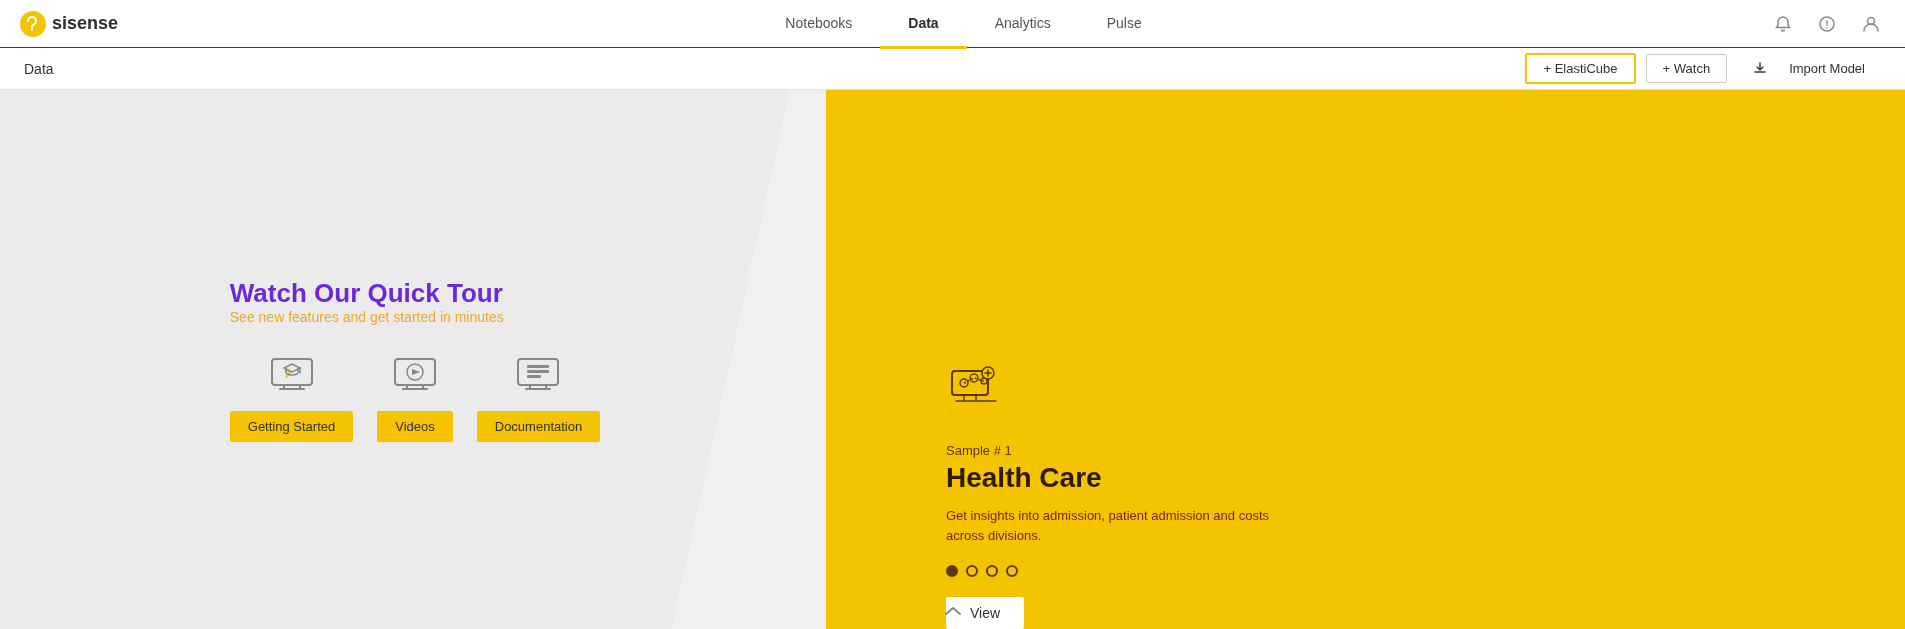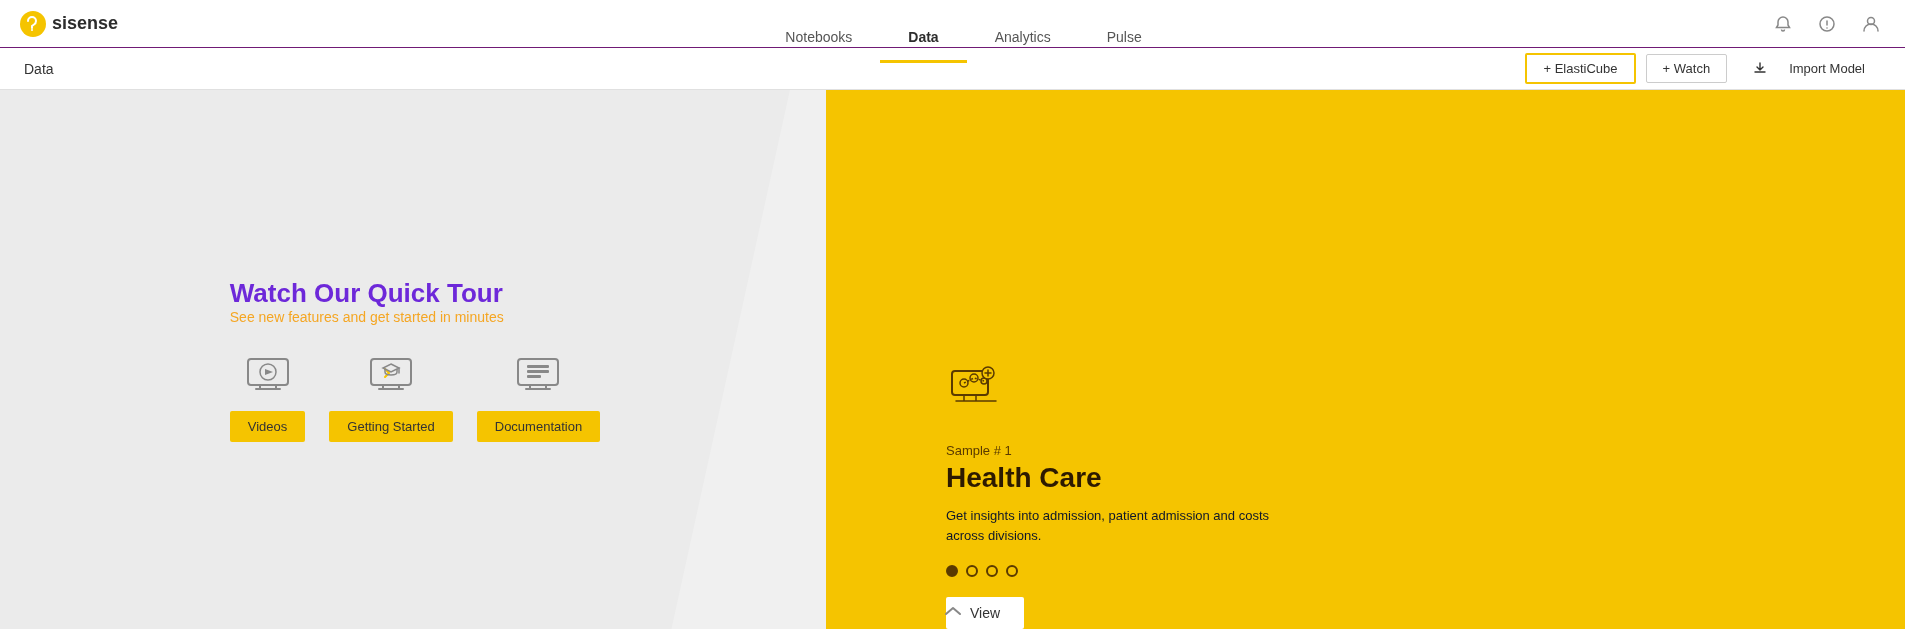--- a/index.html
+++ b/index.html
@@ -11,21 +11,21 @@
       background: #fff; border-bottom: 1px solid #701a75;
       padding: 0 20px; position: relative;
     }
     .logo-area { display: flex; align-items: center; gap: 6px; margin-right: 40px; }
     .logo-icon { width: 26px; height: 26px; }
     .logo-text { font-size: 18px; font-weight: 600; color: #2d2d2d; }
     .nav-links { display: flex; gap: 0; align-items: center; flex: 1; justify-content: center; }
     .nav-link {
       padding: 12px 28px; height: 48px; display: flex; align-items: center;
       font-size: 14px; color: #555; cursor: pointer; text-decoration: none;
-      border-bottom: 3px solid transparent; position: relative; top: 15px;
+      border-bottom: 3px solid transparent; position: relative; top: 1px;
     }
     .nav-link.active { color: #2d2d2d; font-weight: 600; border-bottom: 3px solid #f5c400; }
     .nav-right { display: flex; align-items: center; gap: 16px; margin-left: auto; }
     .nav-icon-btn { width: 28px; height: 28px; display: flex; align-items: center; justify-content: center; cursor: pointer; color: #888; font-size: 16px; }
 
     
     .sub-bar {
       display: flex; align-items: center; height: 42px;
       background: #fff; border-bottom: 1px solid #e0e0e0;
       padding: 0 24px;
@@ -78,21 +78,21 @@
       flex: 1; background: #f5c400; min-height: 539px;
       display: flex; align-items: flex-end; justify-content: flex-start;
       padding-left: 120px;
       margin-left: 36px;
     }
     .sample-card { max-width: 340px; }
     .sample-icon { margin-bottom: 20px; color: #6a4a00; }
     .sample-icon svg { width: 60px; height: 60px; }
     .sample-label { font-size: 13px; color: #5a3a00; margin-bottom: 4px; }
     .sample-title { font-size: 28px; font-weight: 700; color: #2d1a00; margin-bottom: 12px; }
-    .sample-desc { font-size: 13px; color: #0f172a; line-height: 1.5; margin-bottom: 20px; }
+    .sample-desc { font-size: 13px; color: #7f1d1d; line-height: 1.5; margin-bottom: 20px; }
     .dot-indicators { display: flex; gap: 8px; align-items: center; margin-bottom: 20px; }
     .dot { width: 12px; height: 12px; border-radius: 50%; border: 2px solid #5a3a00; background: transparent; cursor: pointer; }
     .dot.active { background: #5a3a00; }
     .btn-view {
       padding: 8px 24px; background: #fff; border: none;
       color: #333; font-size: 14px; font-weight: 500; cursor: pointer;
       border-radius: 2px;
     }
 
     
@@ -163,46 +163,46 @@
 
 <div class="main-content">
 
   <div class="left-panel">
     <div class="left-content">
       <h2 class="tour-title">Watch Our Quick Tour</h2>
       <p class="tour-subtitle">
         <span>See new features and get started </span><span style="color:#f5a623;">in minutes</span>
       </p>
       <div class="quick-actions">
+
+        <div class="quick-action">
+          <div class="action-icon">
+            <svg viewBox="0 0 52 52" fill="none">
+              <rect x="6" y="12" width="40" height="26" rx="3" stroke="#888" stroke-width="2"></rect>
+              <path d="M18 38v4M34 38v4M14 42h24" stroke="#888" stroke-width="2" stroke-linecap="round"></path>
+              <path d="M20 22l4 4-4 4" stroke="#f5c400" stroke-width="2" stroke-linecap="round" stroke-linejoin="round"></path>
+
+              <path d="M26 17l8 4-8 4-8-4z" stroke="#888" stroke-width="1.5" fill="none"></path>
+              <path d="M34 21v5" stroke="#888" stroke-width="1.5" stroke-linecap="round"></path>
+              <path d="M20 22v3c0 1.7 2.7 3 6 3s6-1.3 6-3v-3" stroke="#888" stroke-width="1.5" fill="none"></path>
+            </svg>
+          </div>
+          <button class="action-btn">Getting Started</button>
+        </div>
 
         <div class="quick-action">
           <div class="action-icon">
             <svg viewBox="0 0 52 52" fill="none">
               <rect x="6" y="12" width="40" height="26" rx="3" stroke="#888" stroke-width="2"></rect>
               <path d="M18 38v4M34 38v4M14 42h24" stroke="#888" stroke-width="2" stroke-linecap="round"></path>
               <circle cx="26" cy="25" r="8" stroke="#888" stroke-width="1.5"></circle>
               <path d="M23 22l8 3-8 3z" fill="#888"></path>
             </svg>
           </div>
           <button class="action-btn">Videos</button>
-        </div>
-
-        <div class="quick-action">
-          <div class="action-icon">
-            <svg viewBox="0 0 52 52" fill="none">
-              <rect x="6" y="12" width="40" height="26" rx="3" stroke="#888" stroke-width="2"></rect>
-              <path d="M18 38v4M34 38v4M14 42h24" stroke="#888" stroke-width="2" stroke-linecap="round"></path>
-              <path d="M20 22l4 4-4 4" stroke="#f5c400" stroke-width="2" stroke-linecap="round" stroke-linejoin="round"></path>
-
-              <path d="M26 17l8 4-8 4-8-4z" stroke="#888" stroke-width="1.5" fill="none"></path>
-              <path d="M34 21v5" stroke="#888" stroke-width="1.5" stroke-linecap="round"></path>
-              <path d="M20 22v3c0 1.7 2.7 3 6 3s6-1.3 6-3v-3" stroke="#888" stroke-width="1.5" fill="none"></path>
-            </svg>
-          </div>
-          <button class="action-btn">Getting Started</button>
         </div>
 
         <div class="quick-action">
           <div class="action-icon">
             <svg viewBox="0 0 52 52" fill="none">
               <rect x="6" y="12" width="40" height="26" rx="3" stroke="#888" stroke-width="2"></rect>
               <path d="M18 38v4M34 38v4M14 42h24" stroke="#888" stroke-width="2" stroke-linecap="round"></path>
               <rect x="15" y="18" width="22" height="3" rx="1" fill="#888"></rect>
               <rect x="15" y="23" width="22" height="3" rx="1" fill="#888"></rect>
               <rect x="15" y="28" width="14" height="3" rx="1" fill="#888"></rect>

